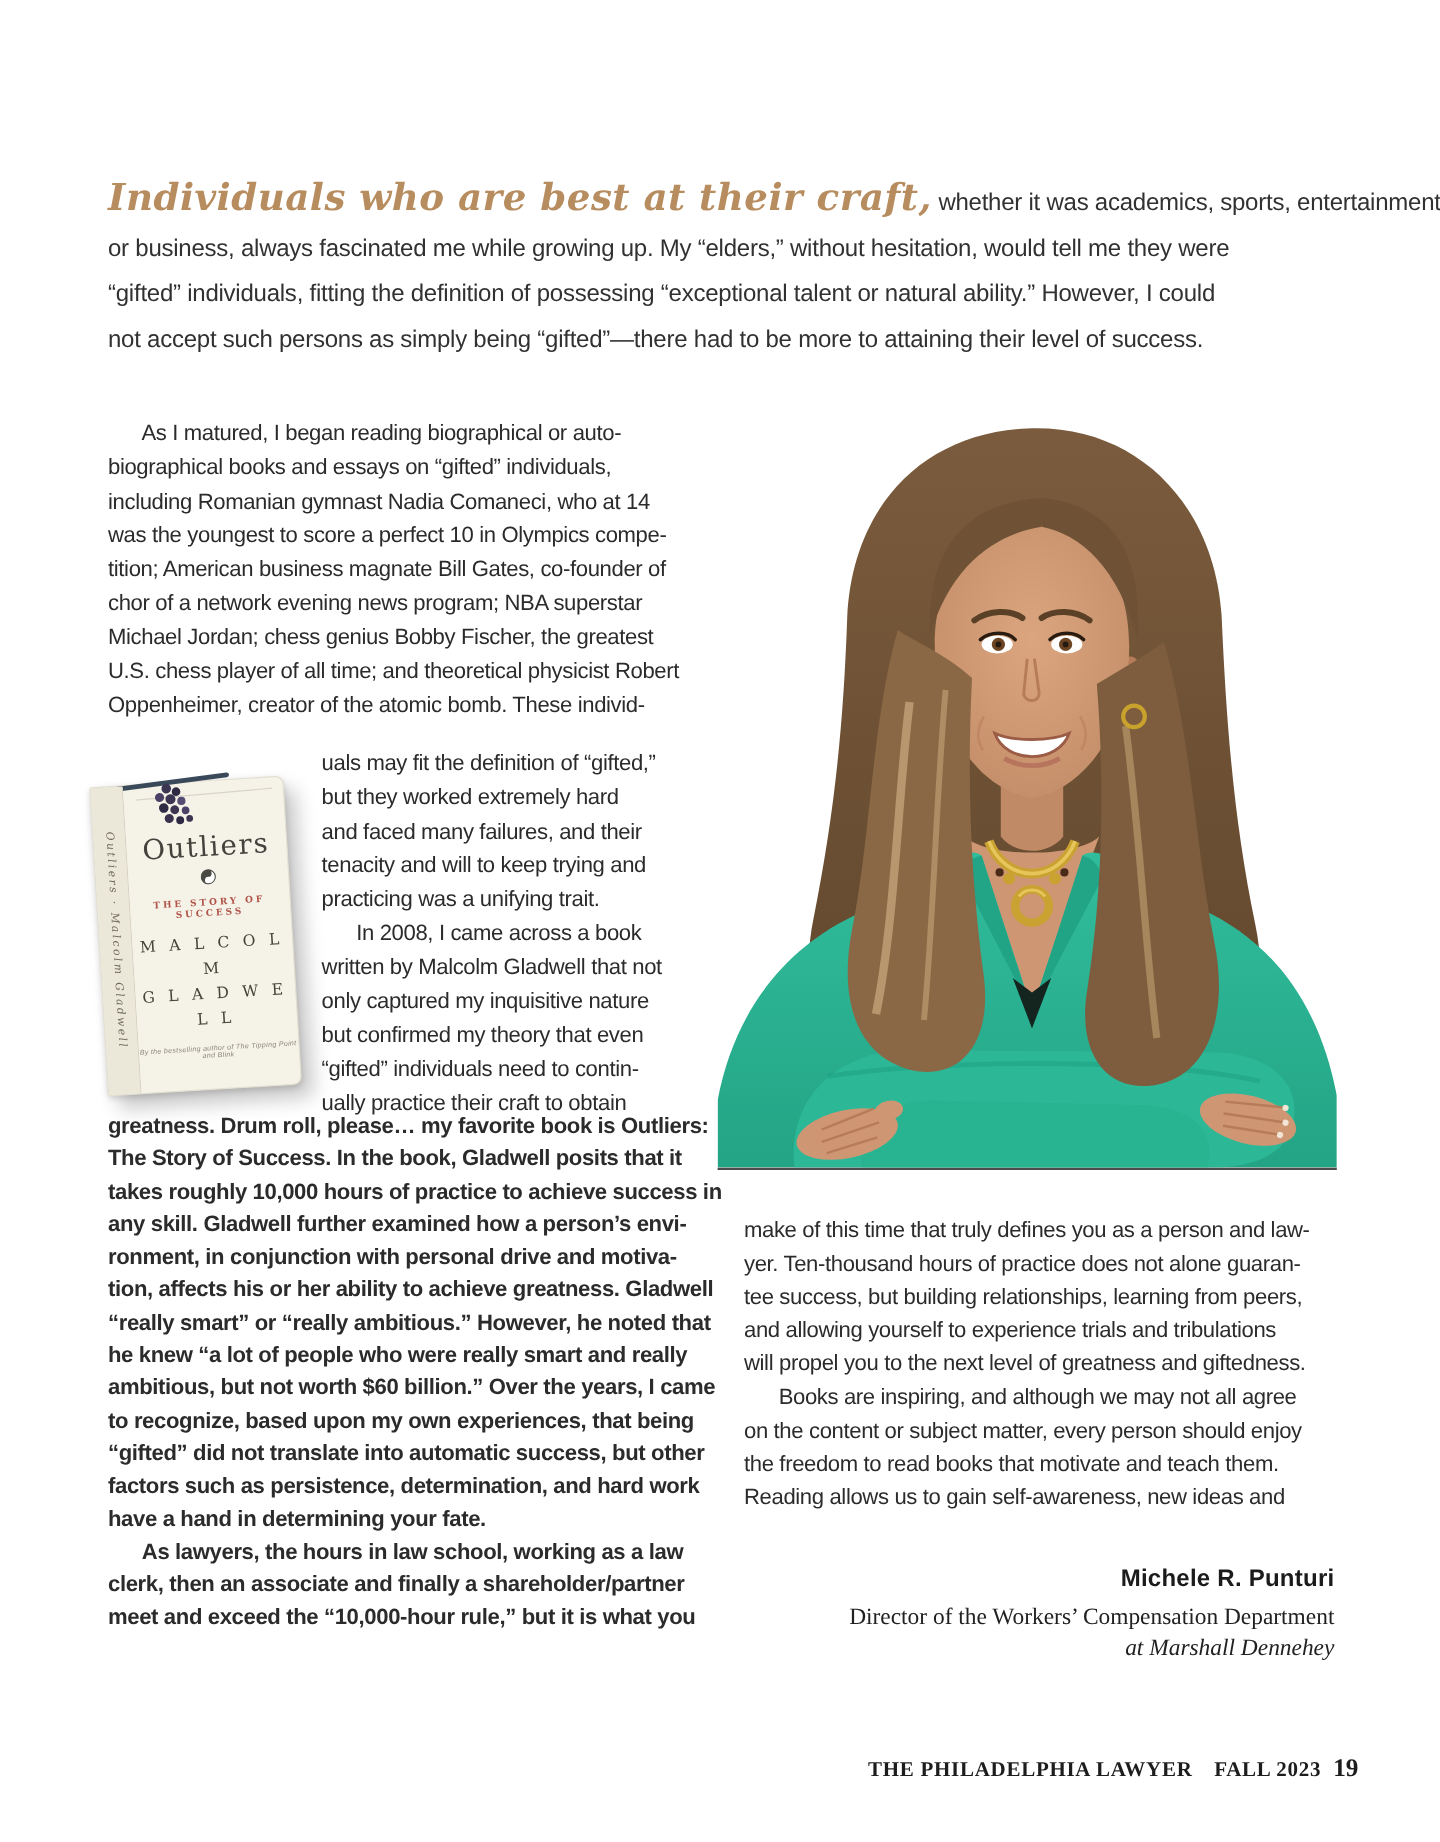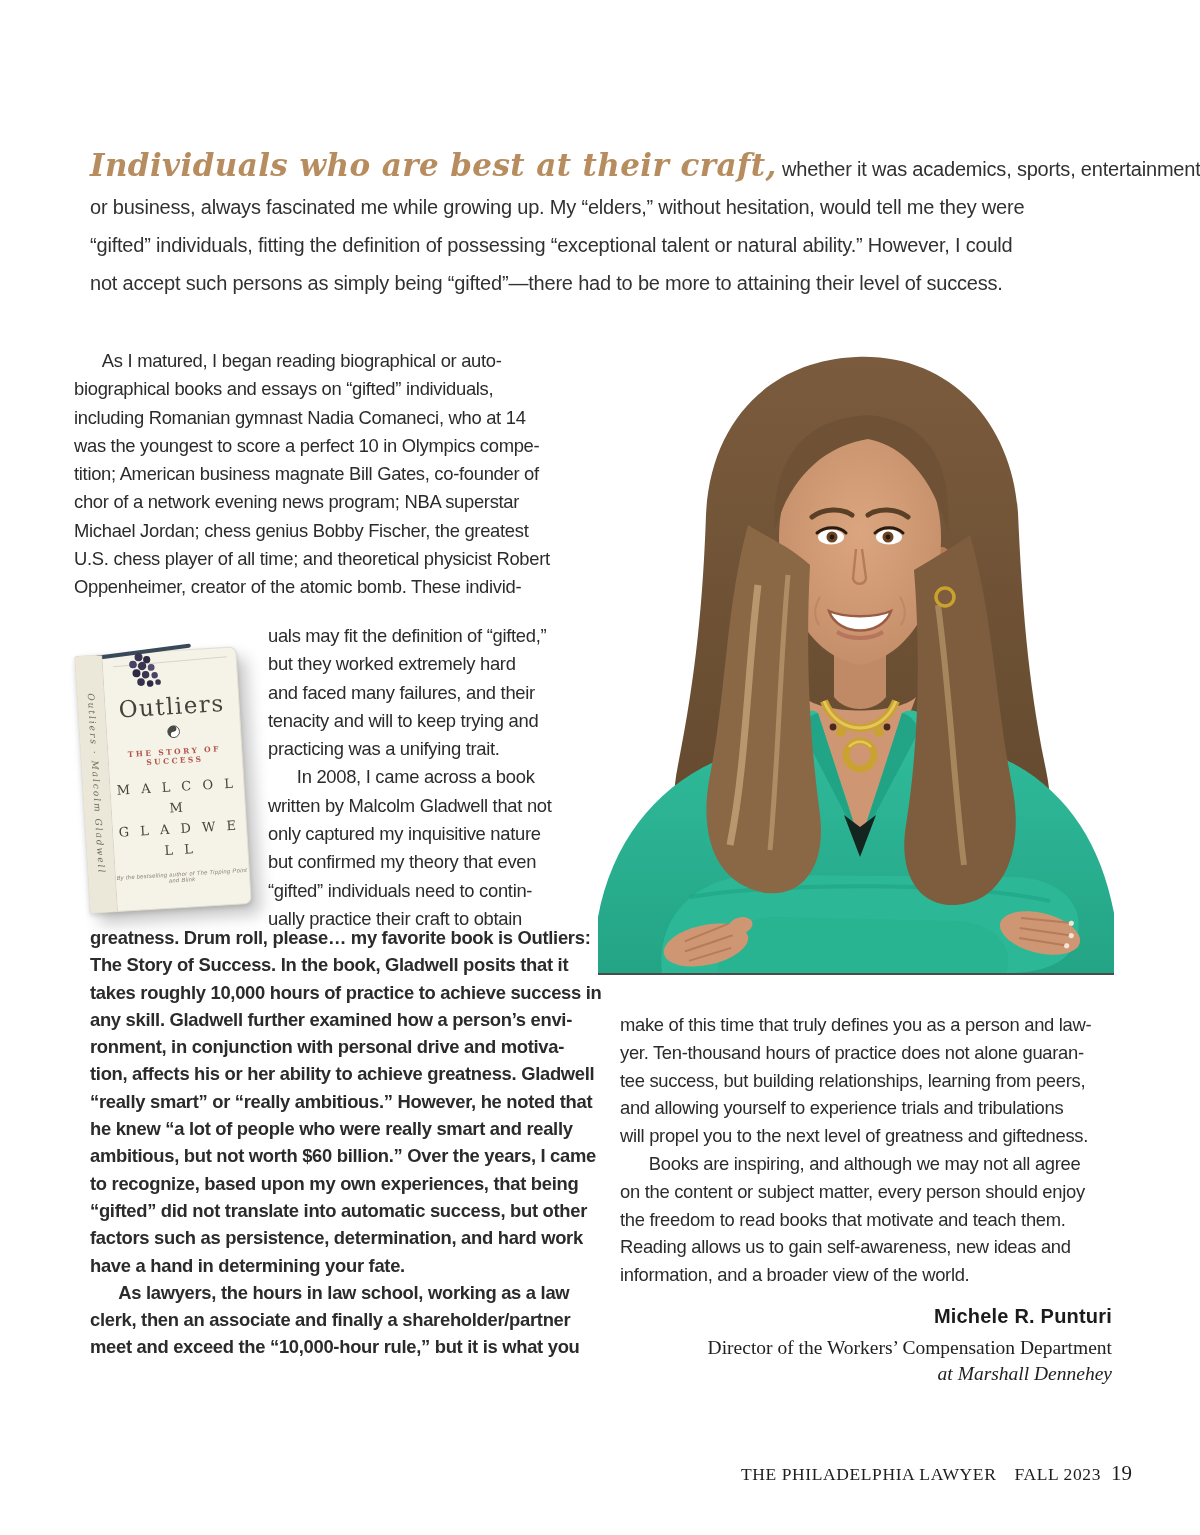--- a/index.html
+++ b/index.html
@@ -9,21 +9,21 @@
   
   .intro{position:absolute;left:90px;top:146px;width:1030px;font-size:20px;line-height:38px;
          color:#313131;letter-spacing:-0.2px;}
   .intro .tline{white-space:pre;}
   .script{font-family:"DejaVu Serif",serif;font-style:italic;font-weight:bold;
           font-size:31px;color:#b78d5f;letter-spacing:0.4px;}
 
   
   .body-lines{position:absolute;font-size:18.4px;letter-spacing:-0.3px;color:#2b2b2b;}
   .tline{white-space:pre;}
-  #colLeftA{left:74px;top:347px;line-height:28.3px;}
+  #colLeftA{left:90px;top:347px;line-height:28.3px;}
   #colLeftWrap{left:268px;top:622px;line-height:28.3px;}
   #colLeftB{left:90px;top:924px;line-height:27.3px;font-weight:bold;}
   #colRight{left:620px;top:1011px;line-height:27.8px;}
 
   
   .book{position:absolute;left:82px;top:651px;width:160px;height:256px;transform:rotate(-3.5deg);}
   .book-inner{position:relative;width:100%;height:100%;background:#f5f2e8;
               border-radius:2px 7px 7px 2px;border:1px solid #e3dfd1;
               box-shadow:9px 11px 16px rgba(0,0,0,.22),0 2px 5px rgba(0,0,0,.15);}
   .book-top-edge{position:absolute;top:-3px;left:16px;width:100px;height:4px;background:#39495a;
@@ -51,21 +51,21 @@
   
   .byline{position:absolute;left:620px;top:1305px;width:492px;text-align:right;}
   .byline-name{font-size:20px;font-weight:bold;color:#1b1b1b;letter-spacing:.2px;}
   .byline-role{font-family:"Liberation Serif",serif;font-size:19.5px;
                color:#212121;line-height:26px;margin-top:7px;}
   .byline-firm{font-family:"Liberation Serif",serif;font-style:italic;font-size:19.5px;
                color:#212121;line-height:26px;}
 
   
   .footer{position:absolute;top:1461px;left:0;width:1132px;text-align:right;
-          font-family:"Liberation Serif",serif;font-weight:normal;color:#1d1d1d;
+          font-family:"Liberation Serif",serif;font-weight:bold;color:#1d1d1d;
           font-size:17.5px;letter-spacing:.6px;}
   .footer .issue{margin-left:18px;}
   .footer .page-num{font-size:21px;margin-left:10px;letter-spacing:0;}
 </style>
 </head>
 <body>
 
 <div class="page">
 
   <div class="intro">
@@ -282,21 +282,20 @@
   <div id="colRight" class="body-lines">
       <div class="tline">make of this time that truly defines you as a person and law-</div>
       <div class="tline">yer. Ten-thousand hours of practice does not alone guaran-</div>
       <div class="tline">tee success, but building relationships, learning from peers,</div>
       <div class="tline">and allowing yourself to experience trials and tribulations</div>
       <div class="tline">will propel you to the next level of greatness and giftedness.</div>
       <div class="tline">      Books are inspiring, and although we may not all agree</div>
       <div class="tline">on the content or subject matter, every person should enjoy</div>
       <div class="tline">the freedom to read books that motivate and teach them.</div>
       <div class="tline">Reading allows us to gain self-awareness, new ideas and</div>
-      <div class="tline">information, and a broader view of the world.</div>
     </div>
 
   <div class="byline">
     <div class="byline-name">Michele R. Punturi</div>
     <div class="byline-role">Director of the Workers’ Compensation Department</div>
     <div class="byline-firm">at Marshall Dennehey</div>
   </div>
 
   <div class="footer">
     <span>THE PHILADELPHIA LAWYER</span><span class="issue">FALL 2023</span><span class="page-num">19</span>

